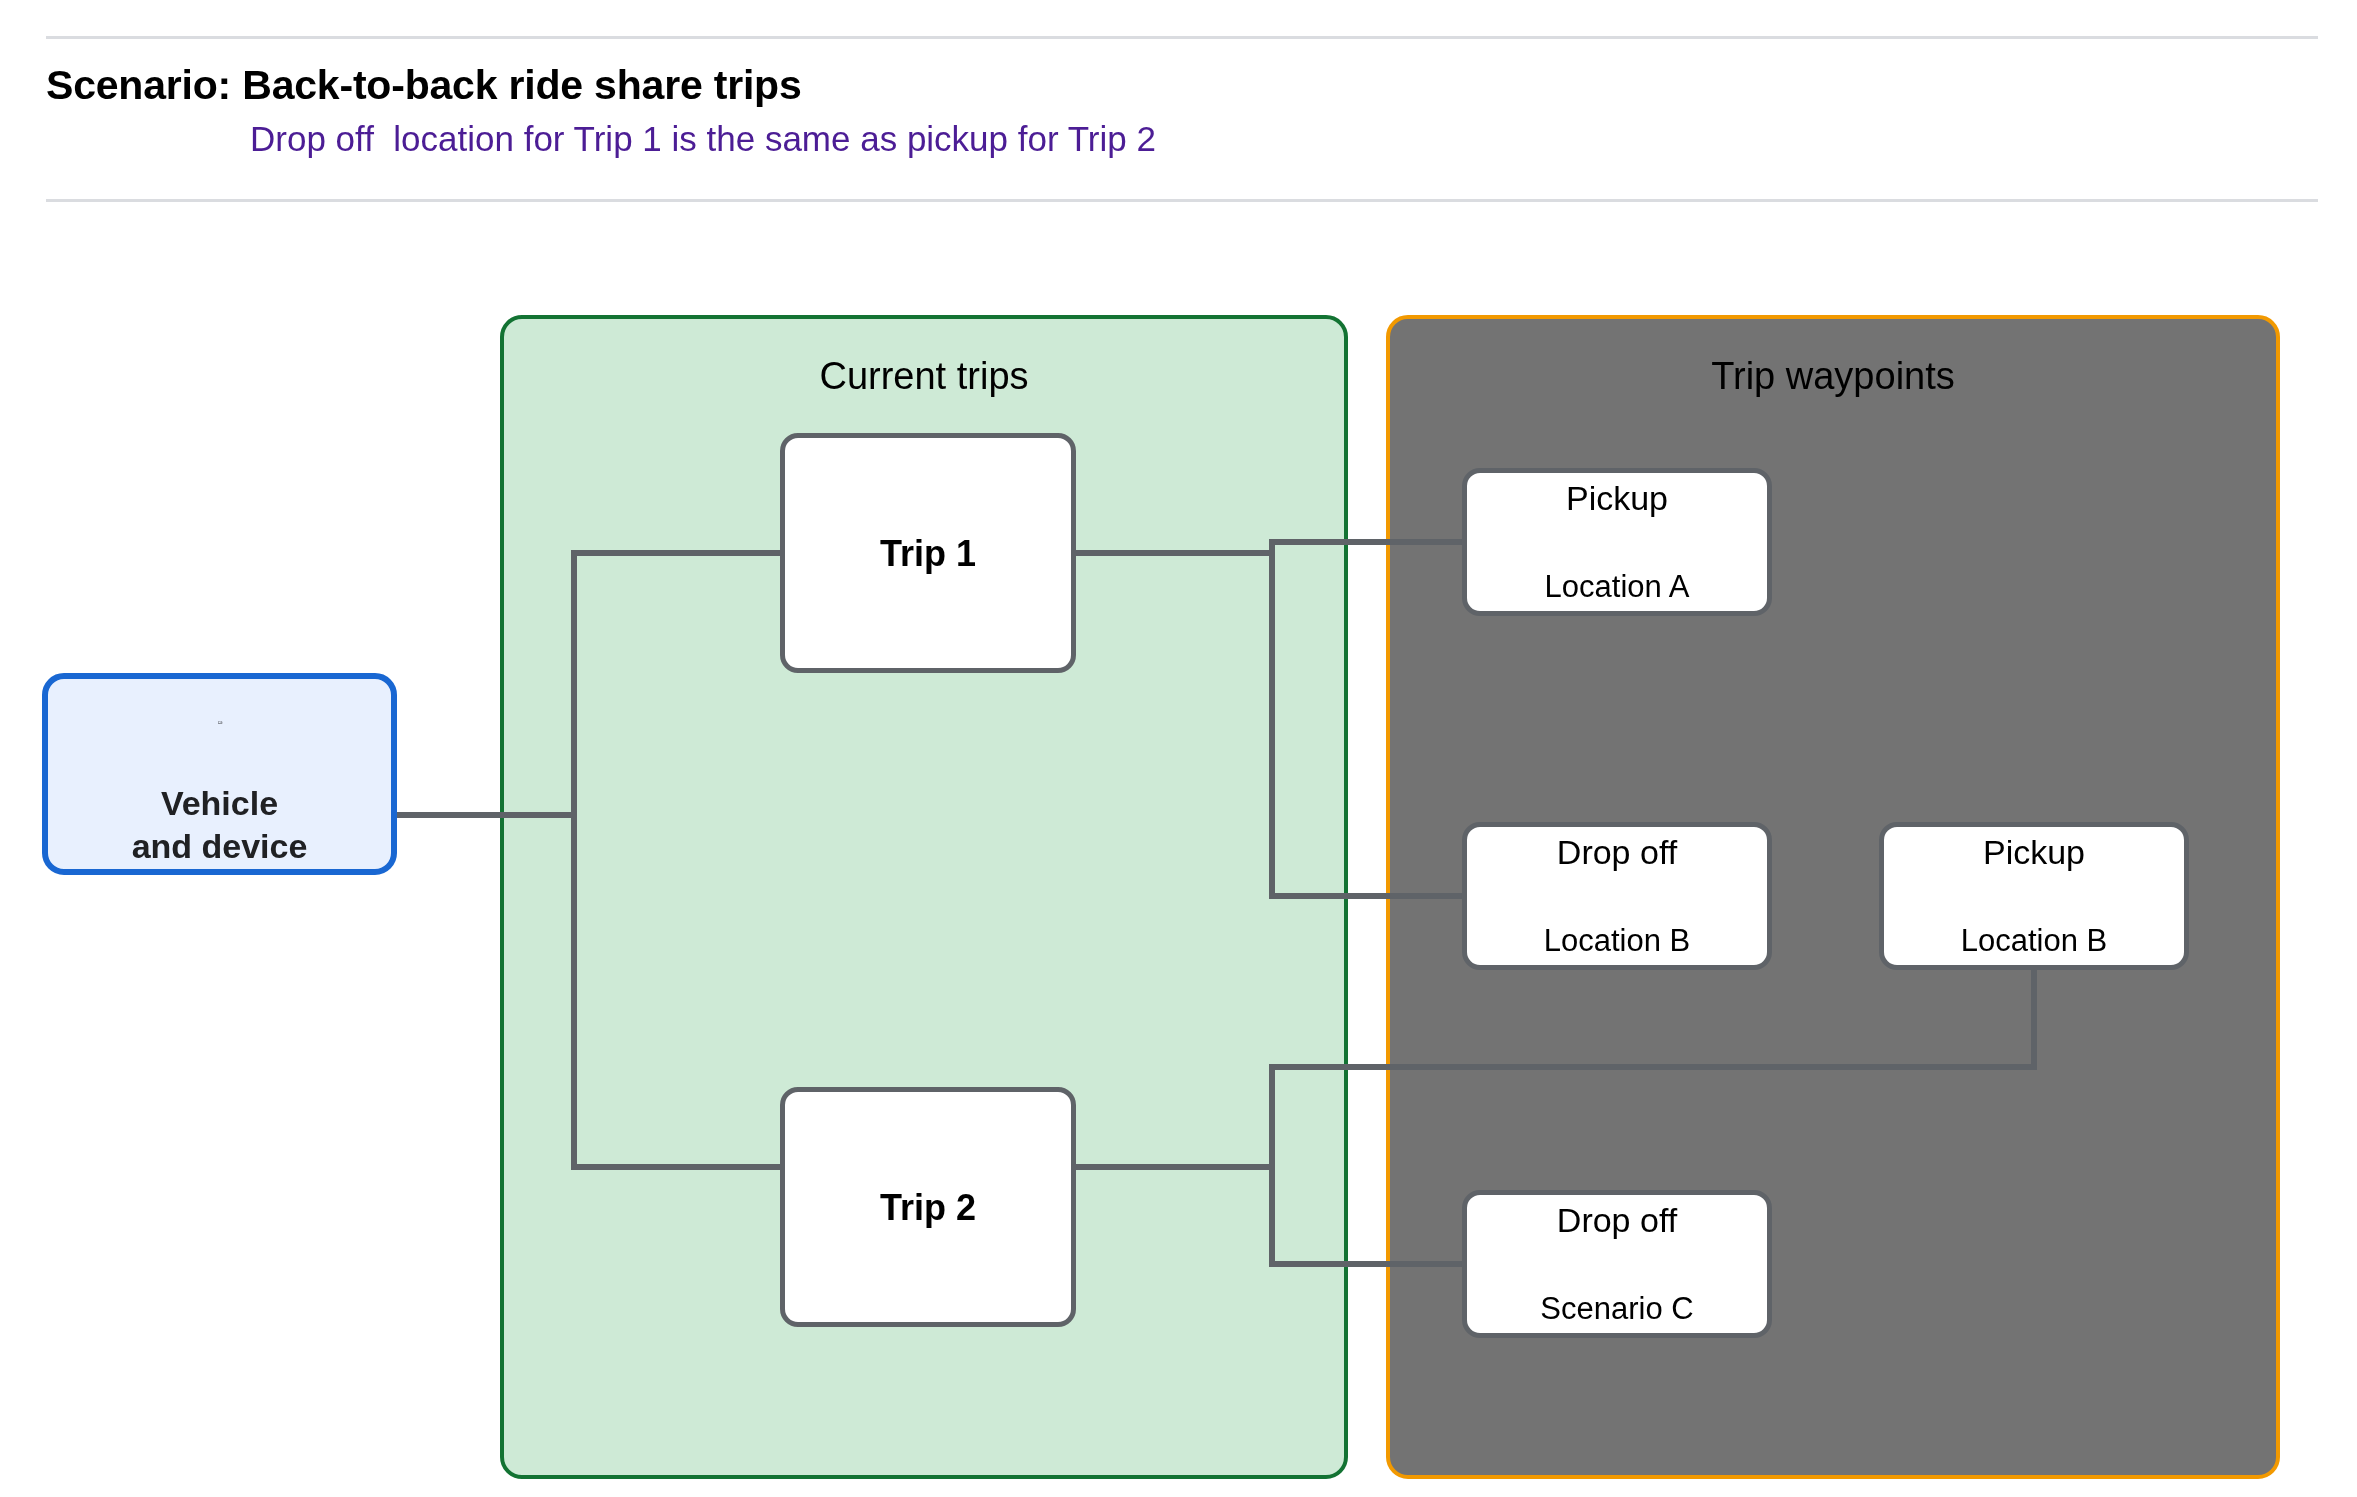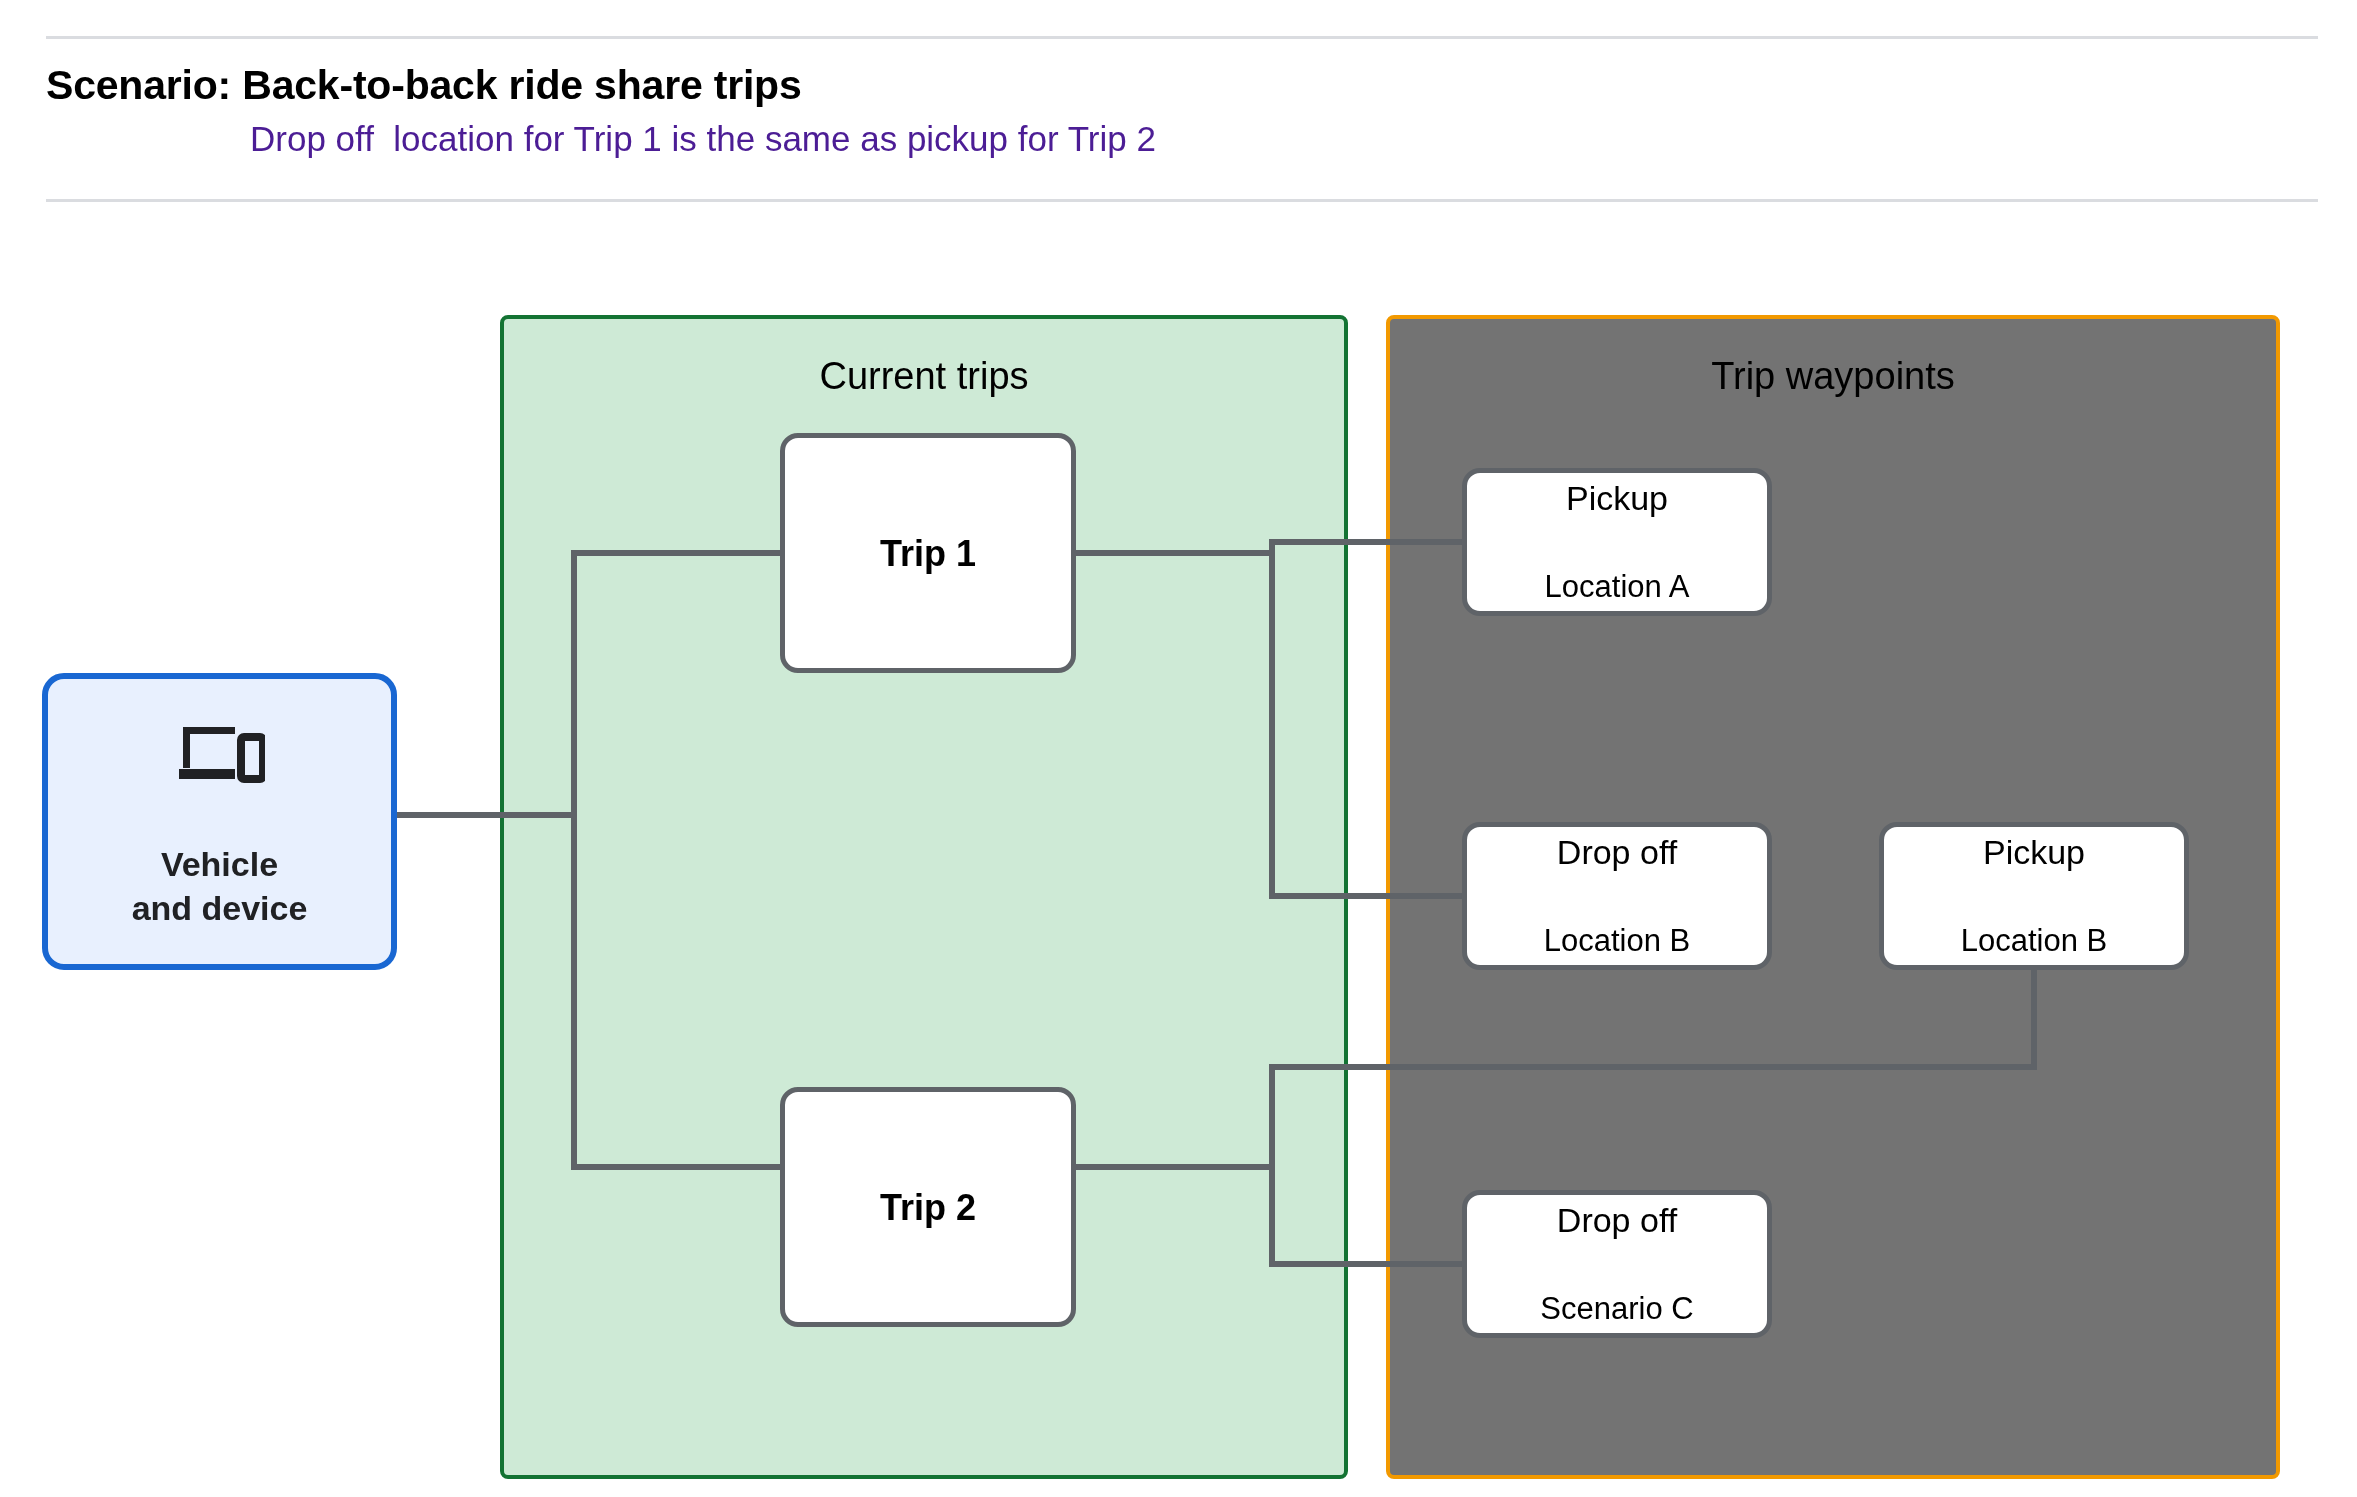--- a/index.html
+++ b/index.html
@@ -60,21 +60,21 @@
     position: absolute;
     left: 0; top: 205px;
     width: 2357px;
     height: 1292px;
   }
 
   
   .group {
     position: absolute;
     box-sizing: border-box;
-    border-radius: 8px;
+    border-radius: 22px;
     border-width: 4px;
     border-style: solid;
   }
   .group-title {
     position: absolute;
     top: 36px;
     left: 0;
     width: 100%;
     text-align: center;
     font-size: 38px;
@@ -137,21 +137,21 @@
   .node.plain .title {
     font-size: 36px;
     font-weight: bold;
   }
 
   
   #node-vehicle {
     left: 42px;
     top: 468px;
     width: 355px;
-    height: 297px;
+    height: 202px;
     background: #e8f0fe;
     border: 6px solid #1967d2;
     border-radius: 22px;
     justify-content: flex-start;
     padding-top: 42px;
   }
   #node-vehicle .devices-icon {
     width: 90px;
     height: 64px;
     margin-bottom: 58px;

